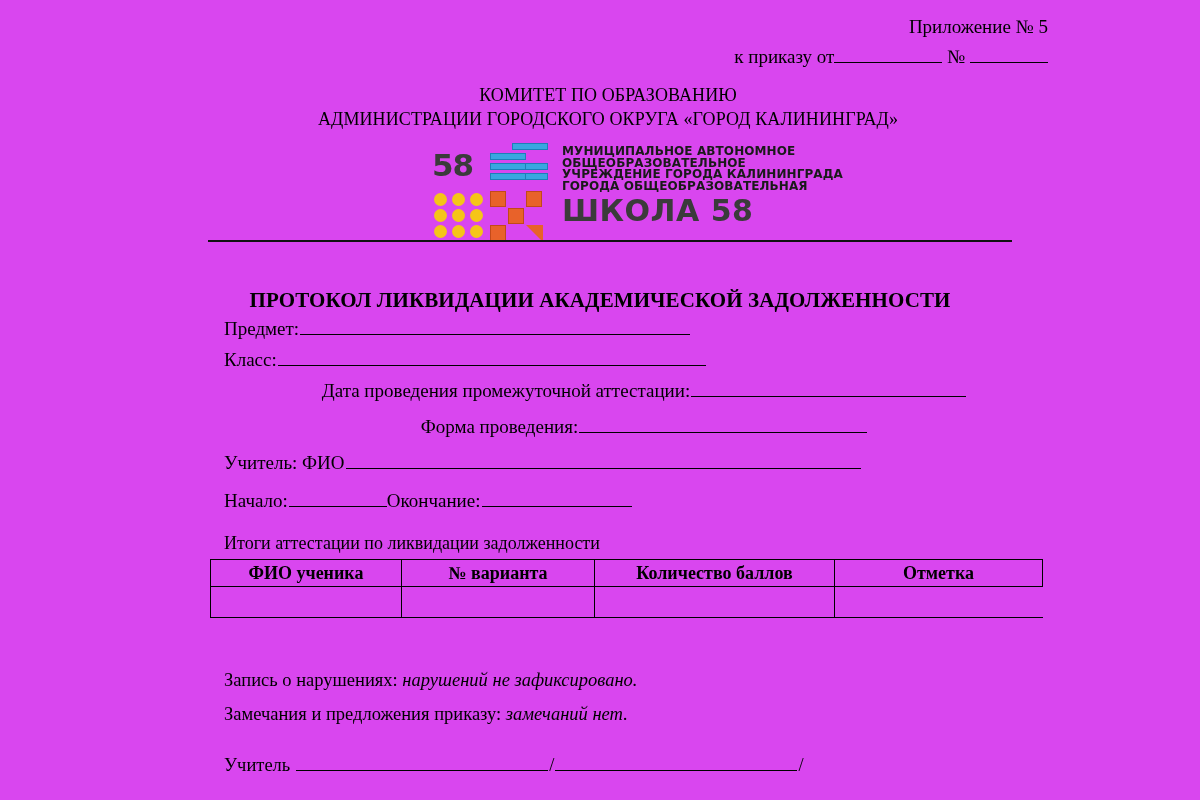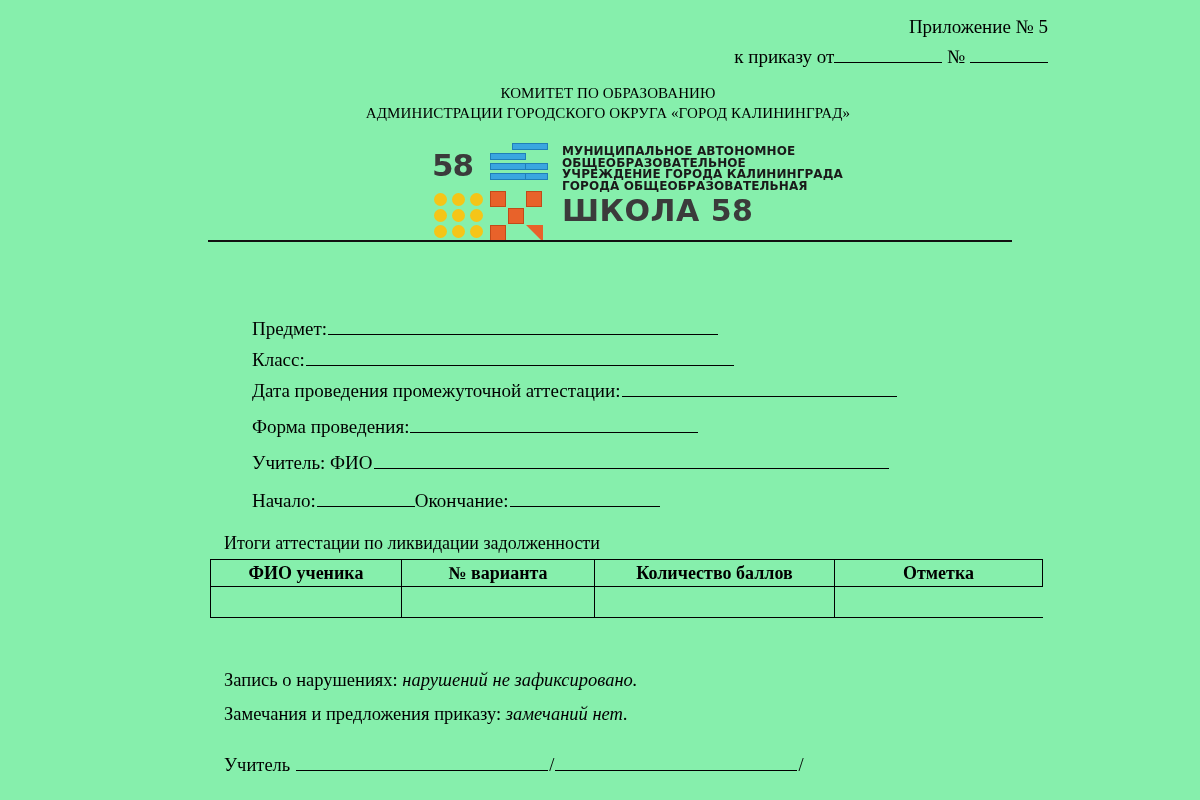--- a/index.html
+++ b/index.html
@@ -12,21 +12,21 @@
     height: 800px;
     position: relative;
     font-family: "Liberation Serif", "DejaVu Serif", serif;
     color: #000000;
     overflow: hidden;
   }
 
   .page {
     position: absolute;
     inset: 0;
-    background: #86efac;
+    background: #d946ef;
   }
 
   
   .appendix {
     position: absolute;
     top: 14px;
     right: 152px;
     text-align: right;
     font-size: 19px;
     line-height: 1.35;
@@ -43,21 +43,21 @@
   .rule.r-med   { width: 108px; }
   .rule.r-small { width: 78px; }
 
   
   .committee {
     position: absolute;
     top: 84px;
     left: 0;
     right: 0;
     text-align: center;
-    font-size: 15px;
+    font-size: 18px;
     line-height: 1.33;
     letter-spacing: 0.1px;
     padding-left: 16px;
   }
 
   
   .logo-block {
     position: absolute;
     top: 143px;
     left: 430px;
@@ -188,38 +188,37 @@
     top: 318px;
     left: 224px;
     width: 840px;
     font-size: 19px;
   }
   .field-row {
     display: flex;
     align-items: baseline;
     white-space: nowrap;
     margin-bottom: 9px;
-    margin-left: 28px;
   }
   .field-label { flex: none; }
   .fill {
     display: inline-block;
     border-bottom: 1.6px solid #000;
     height: 13px;
     margin-left: 1px;
   }
   .f-predmet   { width: 390px; }
   .f-klass     { width: 428px; }
   .f-data      { width: 275px; }
   .f-forma     { width: 288px; }
   .f-uchitel   { width: 515px; }
   .f-nachalo   { width: 98px; }
   .f-okonchanie{ width: 150px; }
 
-  .row-gap-1 { margin-bottom: 14px; }
+  .row-gap-1 { margin-bottom: 14px; justify-content: center; }
   .row-gap-2 { margin-bottom: 16px; }
 
   
   .results-caption {
     position: absolute;
     top: 533px;
     left: 224px;
     font-size: 18px;
   }
 
@@ -331,20 +330,21 @@
         <div>ОБЩЕОБРАЗОВАТЕЛЬНОЕ</div>
         <div>УЧРЕЖДЕНИЕ ГОРОДА КАЛИНИНГРАДА</div>
         <div>ГОРОДА ОБЩЕОБРАЗОВАТЕЛЬНАЯ</div>
       </div>
       <div class="logo-school">ШКОЛА 58</div>
     </div>
   </div>
 
   <div class="divider"></div>
 
+  <div class="doc-title">ПРОТОКОЛ ЛИКВИДАЦИИ АКАДЕМИЧЕСКОЙ ЗАДОЛЖЕННОСТИ</div>
 
   <div class="fields">
 
     <div class="field-row">
       <span class="field-label">Предмет:</span>
       <span class="fill f-predmet"></span>
     </div>
 
     <div class="field-row">
       <span class="field-label">Класс:</span>

